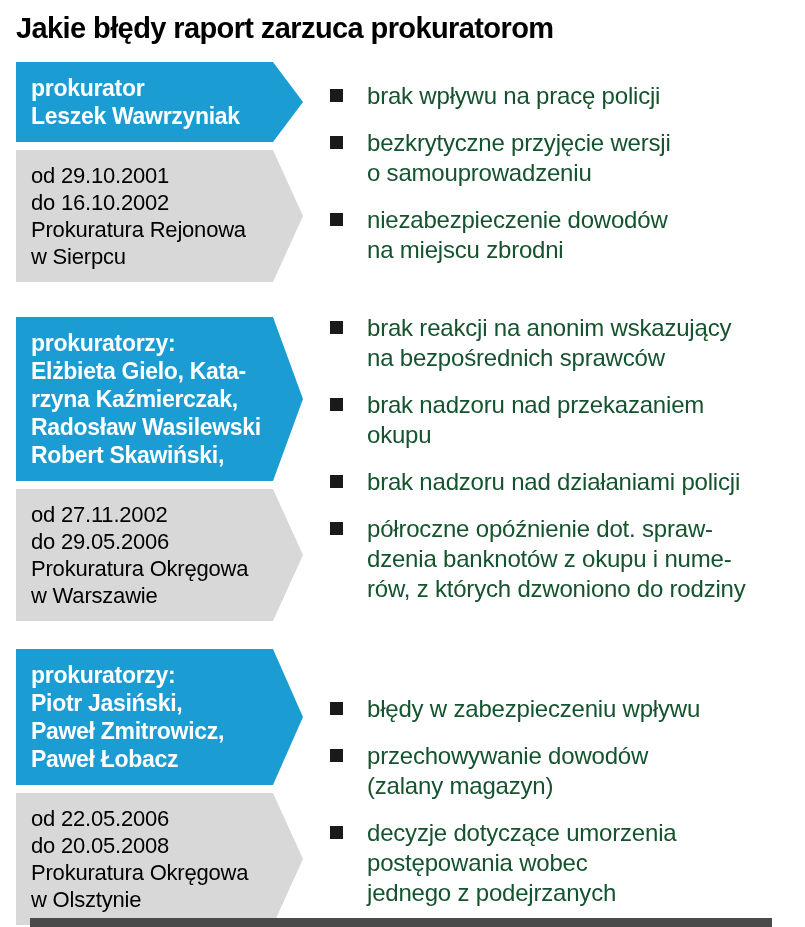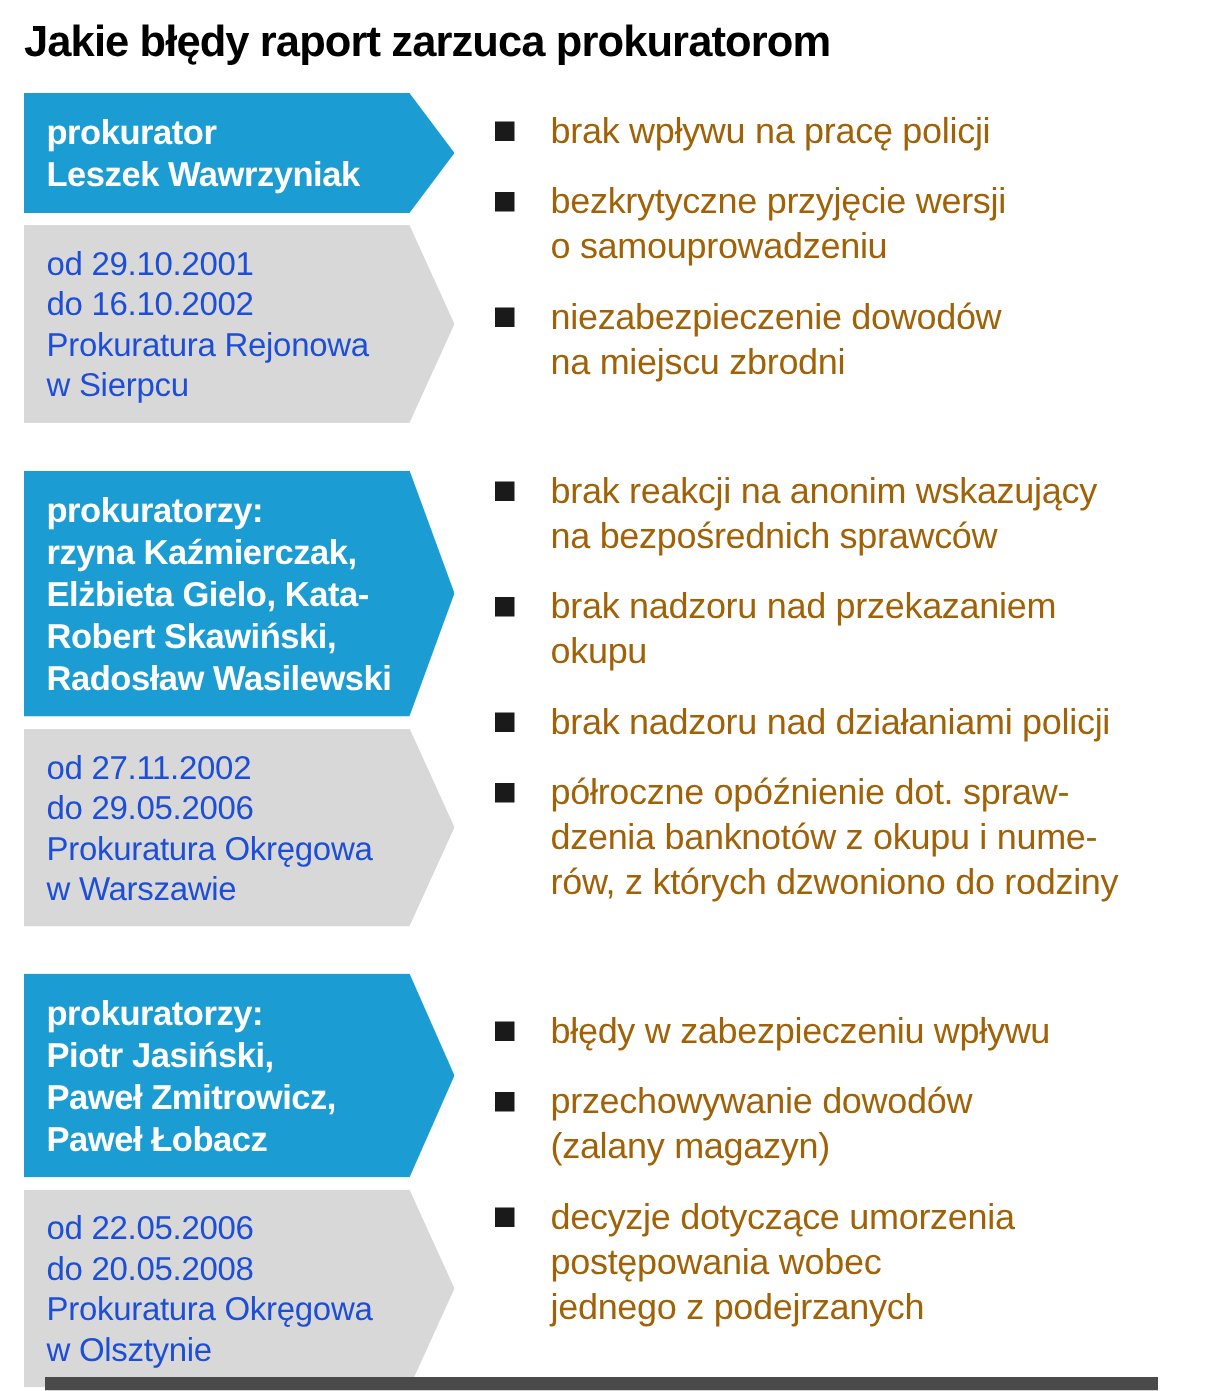--- a/index.html
+++ b/index.html
@@ -15,40 +15,40 @@
   .page { padding: 12px 15px 0 16px; }
 
   h1.title {
     font-size: 29px;
     font-weight: bold;
     color: #000000;
     letter-spacing: -0.6px;
     margin-bottom: 17px;
   }
 
-  .section { display: flex; align-items: center; margin-bottom: 28px; }
+  .section { display: flex; align-items: flex-end; margin-bottom: 28px; }
 
   .left-col { flex: 0 0 287px; width: 287px; }
 
   .banner {
     clip-path: polygon(0 0, calc(100% - 30px) 0, 100% 50%, calc(100% - 30px) 100%, 0 100%);
     padding: 12px 46px 12px 15px;
   }
   .banner.blue {
     background: var(--blue, #1b9cd2);
     color: #ffffff;
     font-weight: bold;
     font-size: 23px;
     line-height: 28px;
     letter-spacing: -0.3px;
     margin-bottom: 8px;
   }
   .banner.gray {
     background: var(--gray, #d8d8d8);
-    color: #1d4ed8;
+    color: #000000;
     font-size: 22px;
     line-height: 27px;
     letter-spacing: -0.2px;
   }
   .banner .bl { white-space: nowrap; }
 
   ul.errors {
     list-style: none;
     flex: 1;
     margin-left: 27px;
@@ -59,21 +59,21 @@
     flex: 0 0 13px;
     width: 13px;
     height: 13px;
     background: var(--bullet, #1a1a1a);
     margin-top: 8px;
     margin-right: 24px;
   }
   .etext {
     font-size: 24px;
     line-height: 30px;
-    color: #a16207;
+    color: #14532d;
     letter-spacing: -0.2px;
     white-space: pre-line;
   }
 
   .footer-bar {
     position: absolute;
     left: 30px;
     bottom: 0;
     width: 742px;
     height: 9px;
@@ -115,24 +115,24 @@
         <span class="etext">niezabezpieczenie dowodów
 na miejscu zbrodni</span>
       </li>
     </ul>
   </div>
 
   <div class="section">
     <div class="left-col">
       <div class="banner blue">
         <div class="bl">prokuratorzy:</div>
+        <div class="bl">Elżbieta Gielo, Kata-</div>
         <div class="bl">rzyna Kaźmierczak,</div>
-        <div class="bl">Elżbieta Gielo, Kata-</div>
+        <div class="bl">Radosław Wasilewski</div>
         <div class="bl">Robert Skawiński,</div>
-        <div class="bl">Radosław Wasilewski</div>
       </div>
       <div class="banner gray">
         <div class="bl">od 27.11.2002</div>
         <div class="bl">do 29.05.2006</div>
         <div class="bl">Prokuratura Okręgowa</div>
         <div class="bl">w Warszawie</div>
       </div>
     </div>
     <ul class="errors">
       <li class="error">

